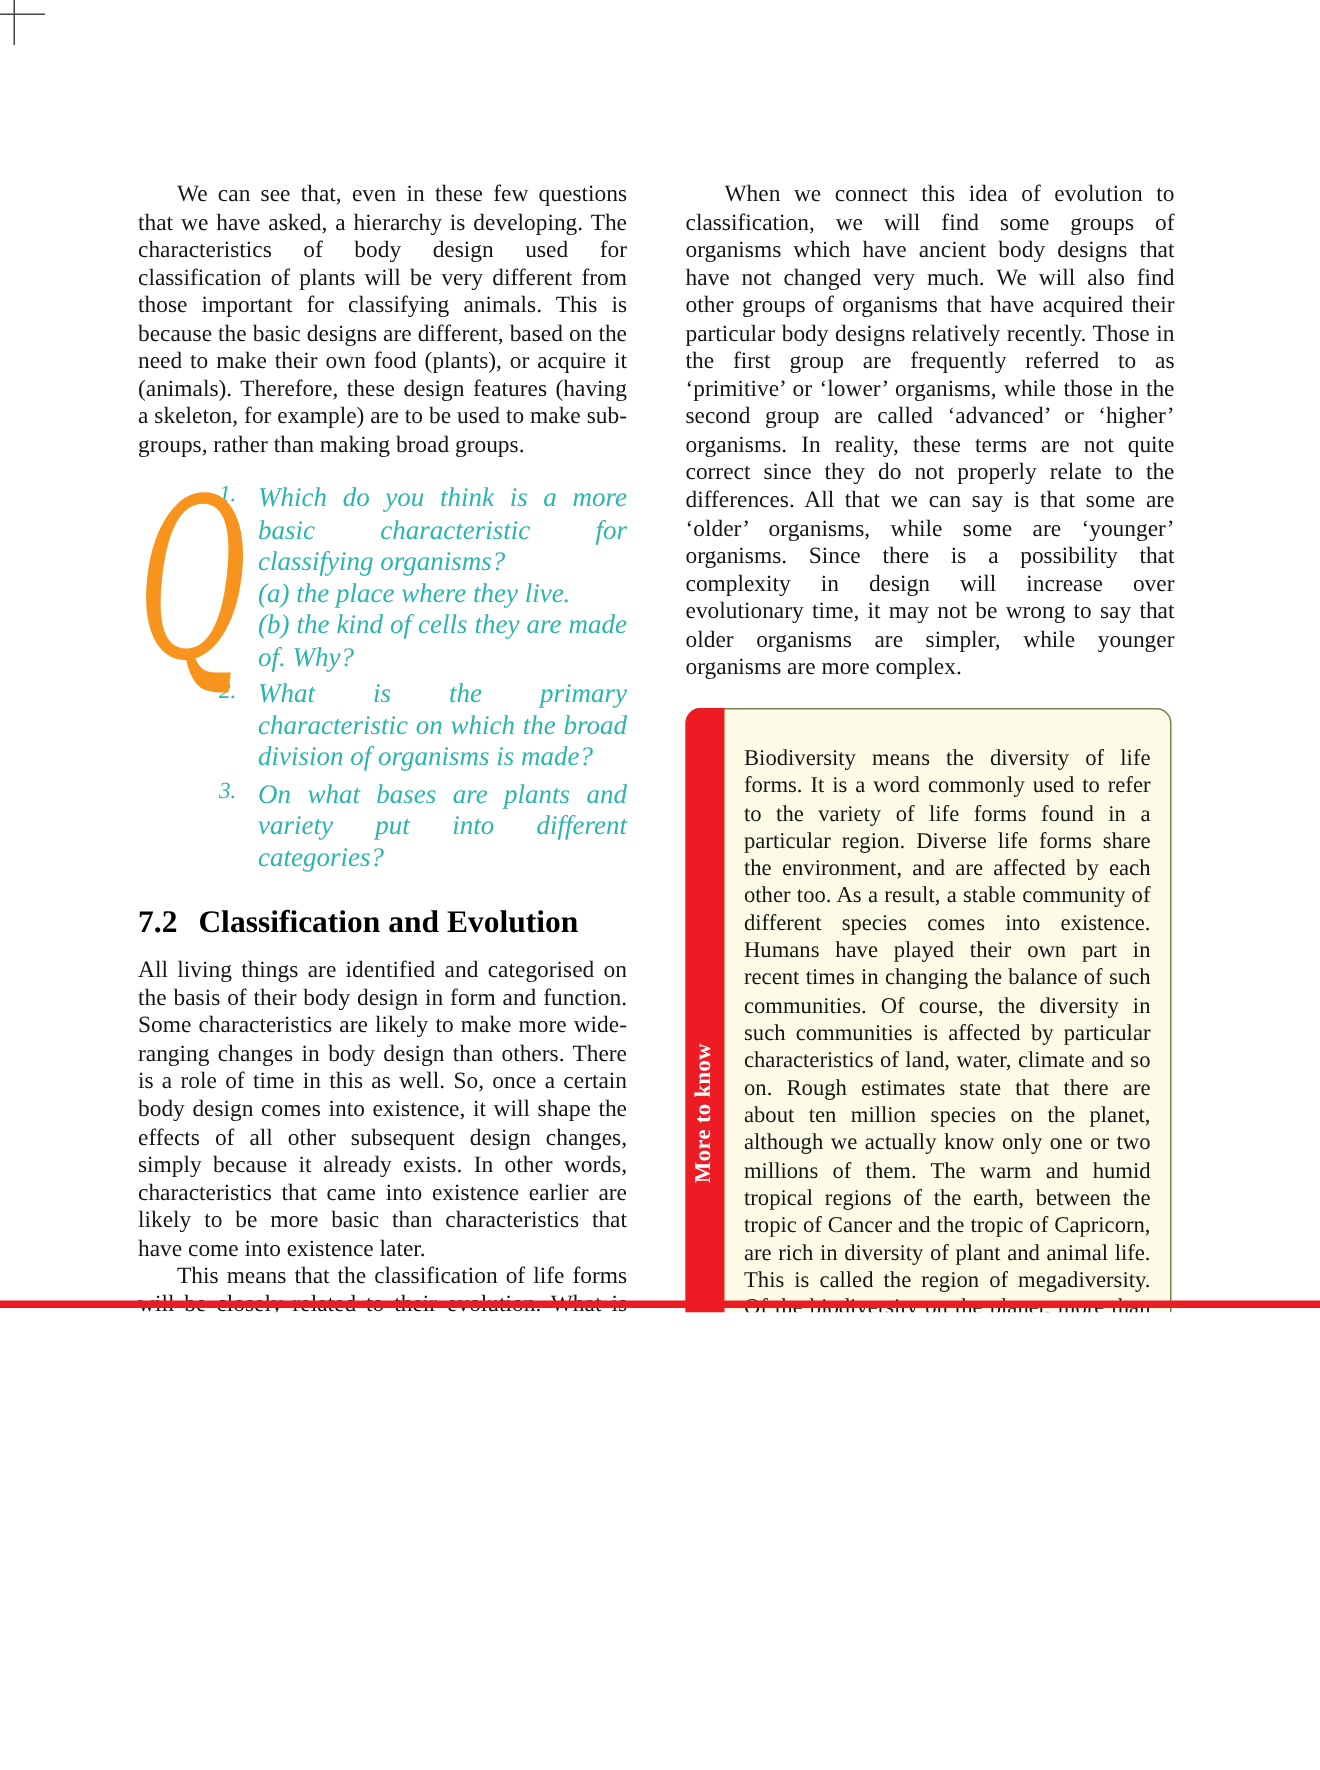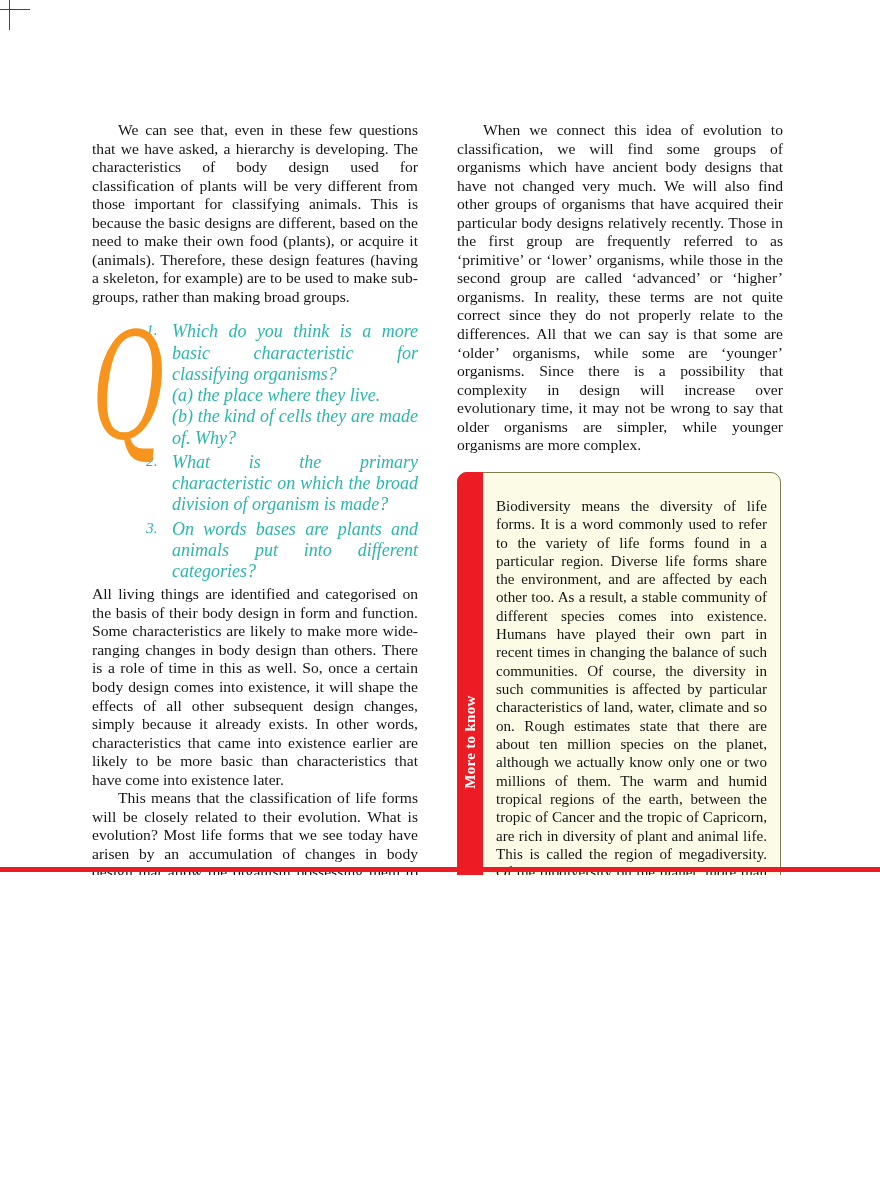--- a/index.html
+++ b/index.html
@@ -154,30 +154,33 @@
       <div class="q-body">
         <ol class="q-list">
           <li class="q-item">
             <span class="q-num">1.</span>
             <span class="q-text">Which do you think is a more basic characteristic for classifying organisms?
 (a)  the place where they live.
 (b)  the kind of cells they are made of. Why?</span>
           </li>
           <li class="q-item">
             <span class="q-num">2.</span>
-            <span class="q-text">What is the primary characteristic on which the broad division of organism is made?</span>
+            <span class="q-text">What is the primary characteristic on which the broad division of organisms is made?</span>
           </li>
           <li class="q-item">
             <span class="q-num">3.</span>
-            <span class="q-text">On words bases are plants and animals put into different categories?</span>
+            <span class="q-text">On what bases are plants and variety put into different categories?</span>
           </li>
         </ol>
       </div>
     </div>
 
+    <h2 class="section-heading">
+      <span class="h-num">7.2</span><span>Classification and Evolution</span>
+    </h2>
 
     <p class="body para-gap">All living things are identified and categorised on the basis of their body design in form and function. Some characteristics are likely to make more wide-ranging changes in body design than others. There is a role of time in this as well. So, once a certain body design comes into existence, it will shape the effects of all other subsequent design changes, simply because it already exists. In other words, characteristics that came into existence earlier are likely to be more basic than characteristics that have come into existence later.</p>
 
     <p class="body first-indent"><span>This means that the classification of life forms will be closely related to their evolution. What is evolution? Most life forms that we see today have arisen by an accumulation of changes in body design that allow the organism possessing them to survive better. Charles Darwin first described this idea of evolution in 1859 in his book, </span><span class="italic">The Origin of Species</span><span>.</span></p>
   </div>
 
   <div class="col col-right">
 
     <p class="body first-indent">When we connect this idea of evolution to classification, we will find some groups of organisms which have ancient body designs that have not changed very much. We will also find other groups of organisms that have acquired their particular body designs relatively recently. Those in the first group are frequently referred to as ‘primitive’ or ‘lower’ organisms, while those in the second group are called ‘advanced’ or ‘higher’ organisms. In reality, these terms are not quite correct since they do not properly relate to the differences. All that we can say is that some are ‘older’ organisms, while some are ‘younger’ organisms. Since there is a possibility that complexity in design will increase over evolutionary time, it may not be wrong to say that older organisms are simpler, while younger organisms are more complex.</p>
 

